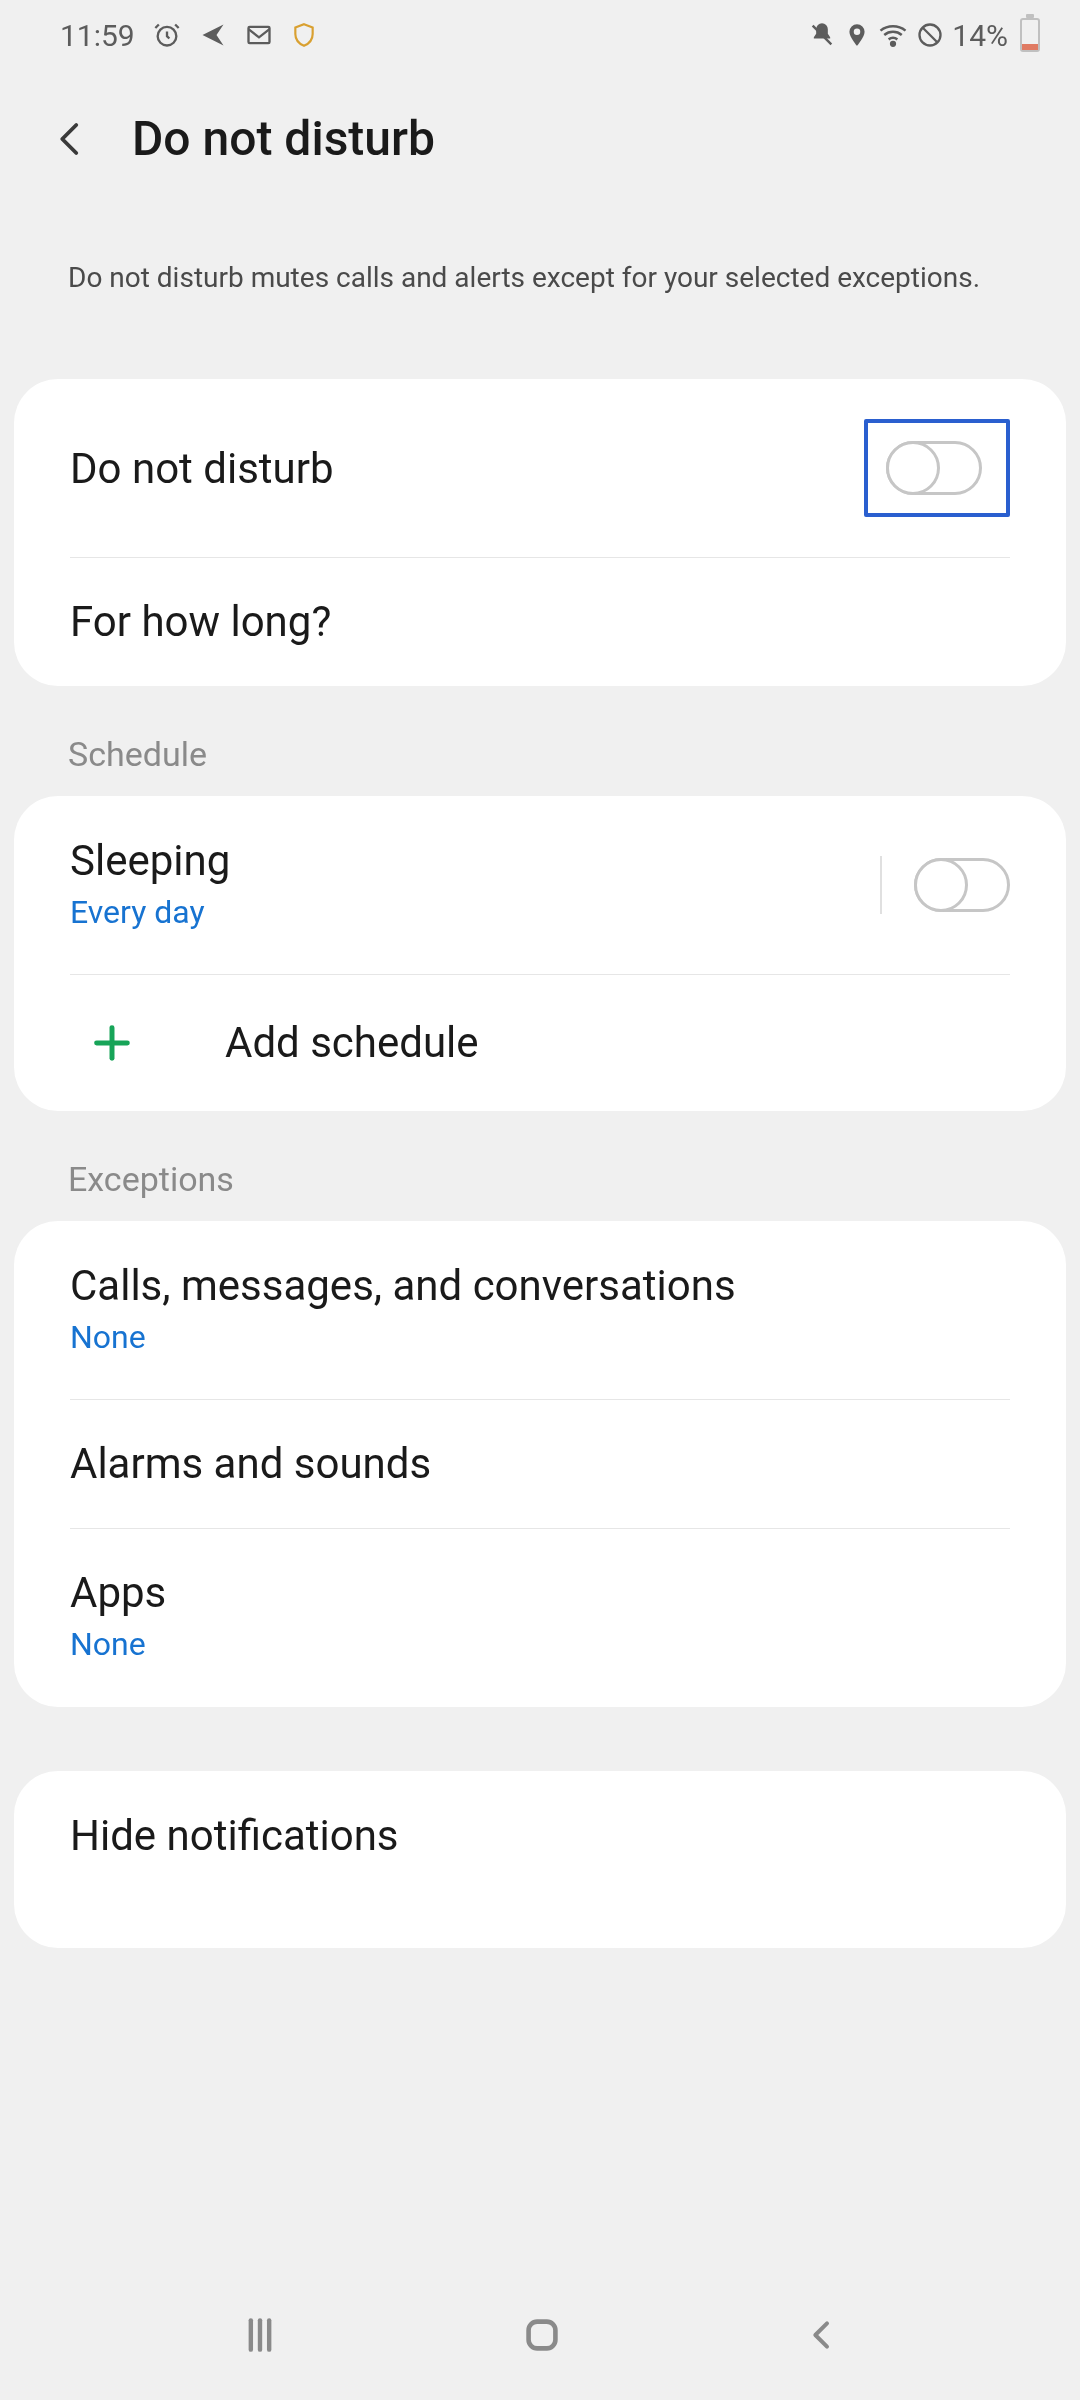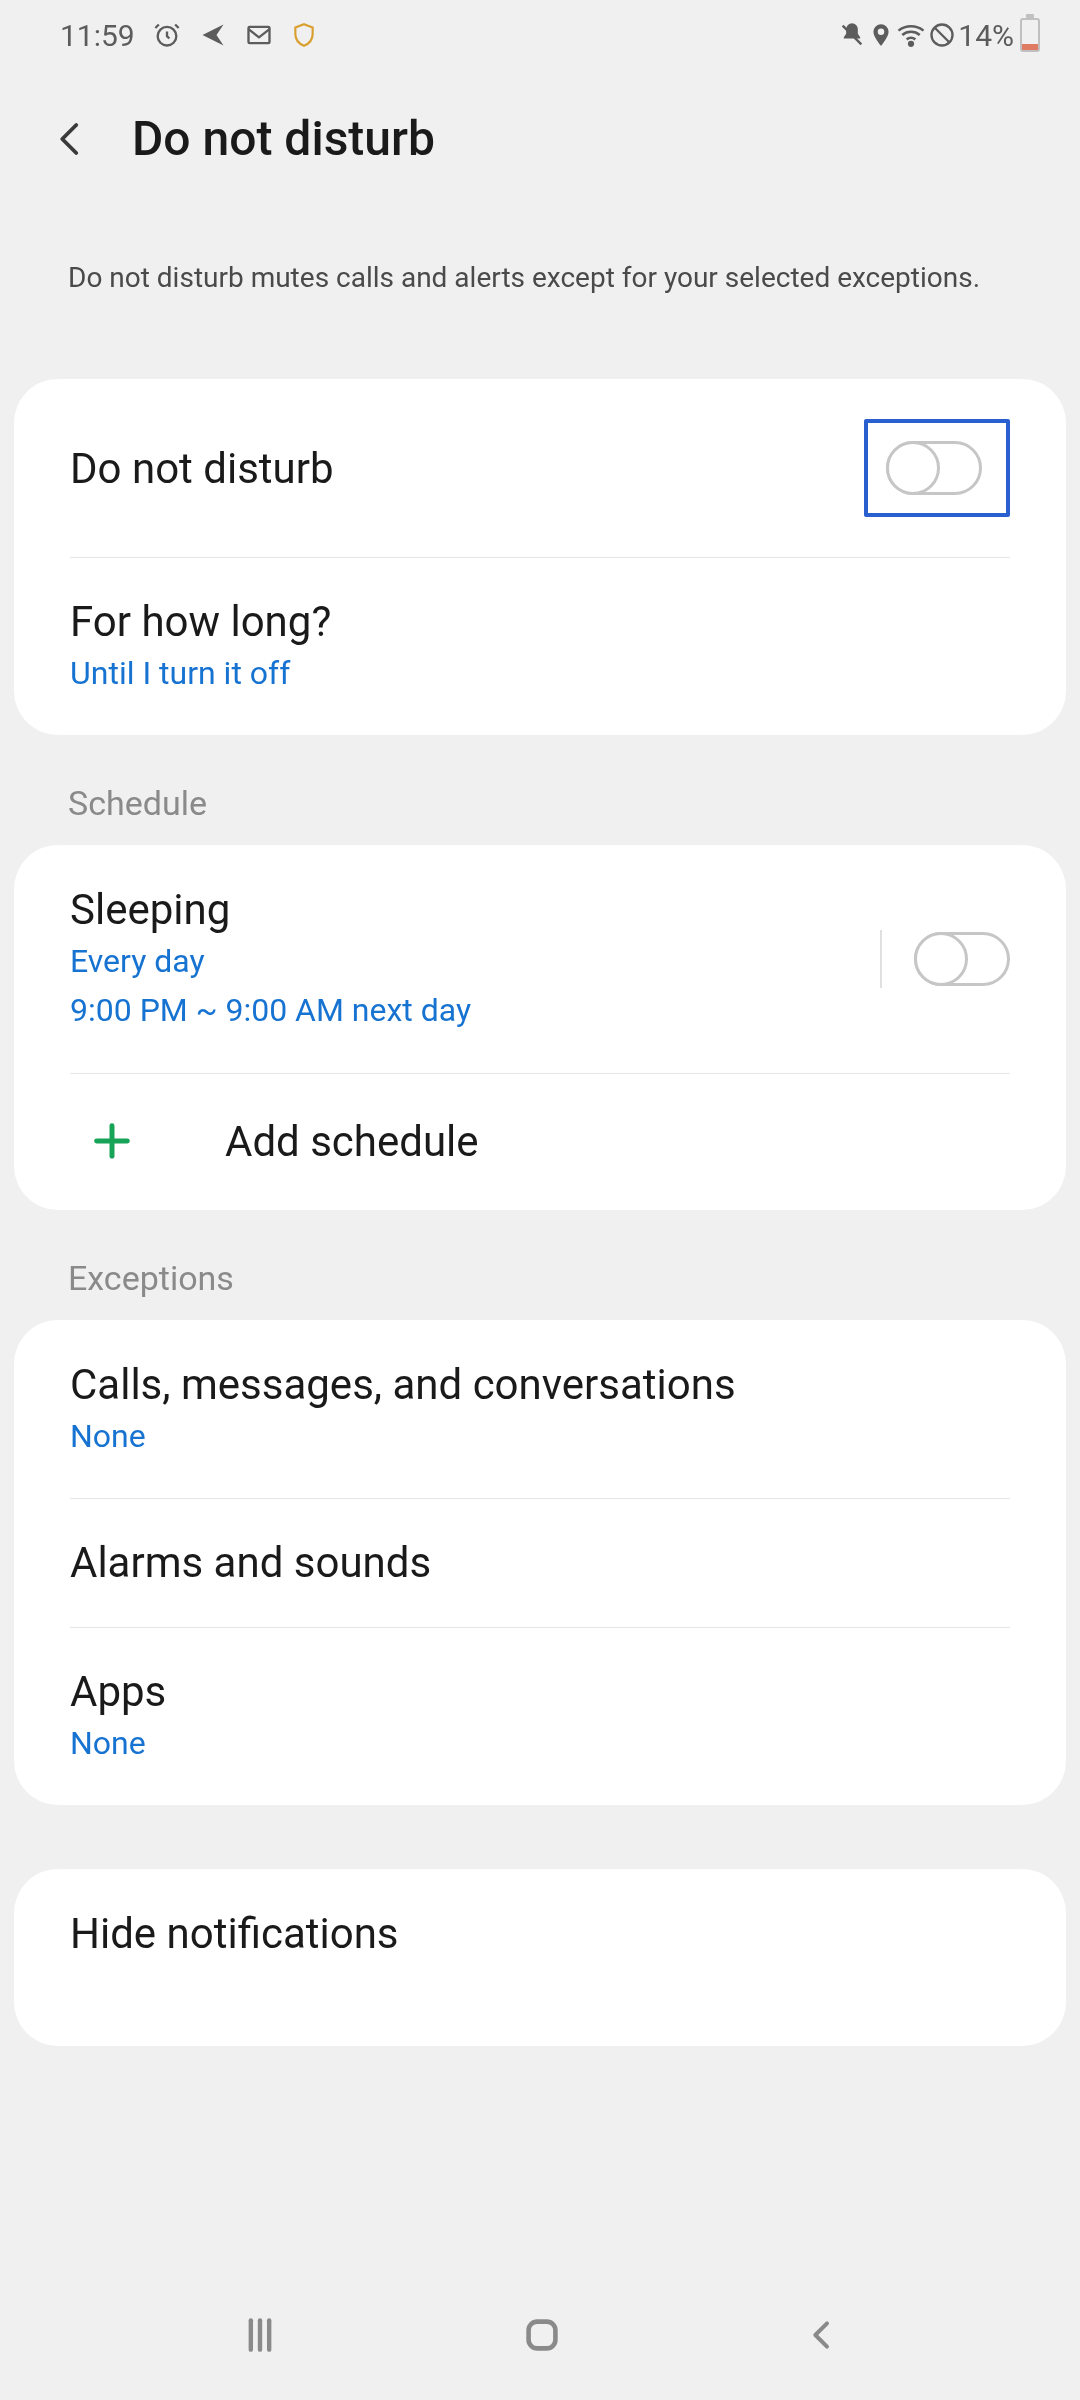--- a/index.html
+++ b/index.html
@@ -28,21 +28,21 @@
     color: #5c5c5c;
   }
   .status-left {
     display: flex;
     align-items: center;
     gap: 18px;
   }
   .status-right {
     display: flex;
     align-items: center;
-    gap: 2px;
+    gap: 8px;
     font-size: 30px;
   }
   .status-time { font-weight: 400; }
   .status-icon-box {
     display: inline-flex;
     align-items: center;
     justify-content: center;
   }
   .battery-icon {
     width: 20px;
@@ -304,33 +304,31 @@
     </div>
     <span class="toggle-focus-wrap">
       <span class="toggle">
         <span class="toggle-thumb"></span>
       </span>
     </span>
   </div>
   <div class="row">
     <div class="row-texts">
       <span class="row-title">For how long?</span>
-      <span class="row-sub">Until I turn it off</span>
     </div>
   </div>
 </div>
 
 <div class="section-header">Schedule</div>
 
 <div class="card">
   <div class="row">
     <div class="row-texts">
       <span class="row-title">Sleeping</span>
       <span class="row-sub">Every day</span>
-      <span class="row-sub">9:00 PM ~ 9:00 AM next day</span>
     </div>
     <div class="toggle-sep">
       <span class="vsep"></span>
       <span class="toggle">
         <span class="toggle-thumb"></span>
       </span>
     </div>
   </div>
   <div class="add-row">
     <span class="plus-icon">

